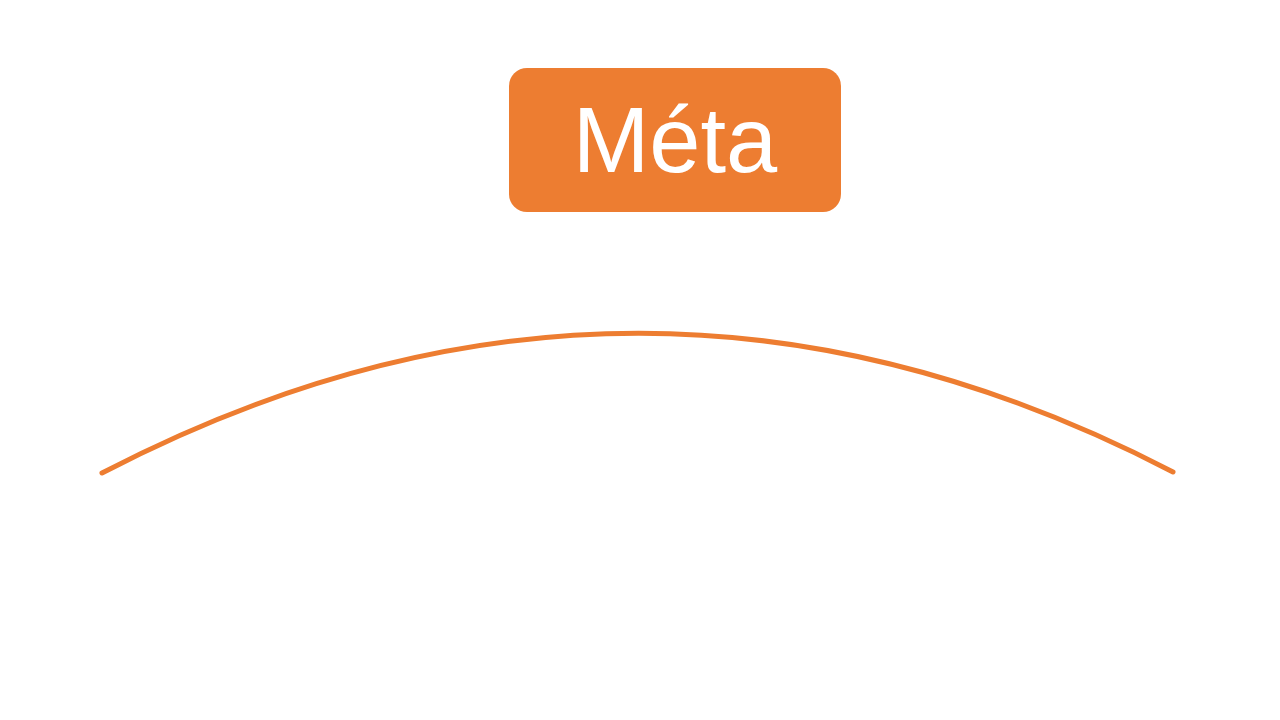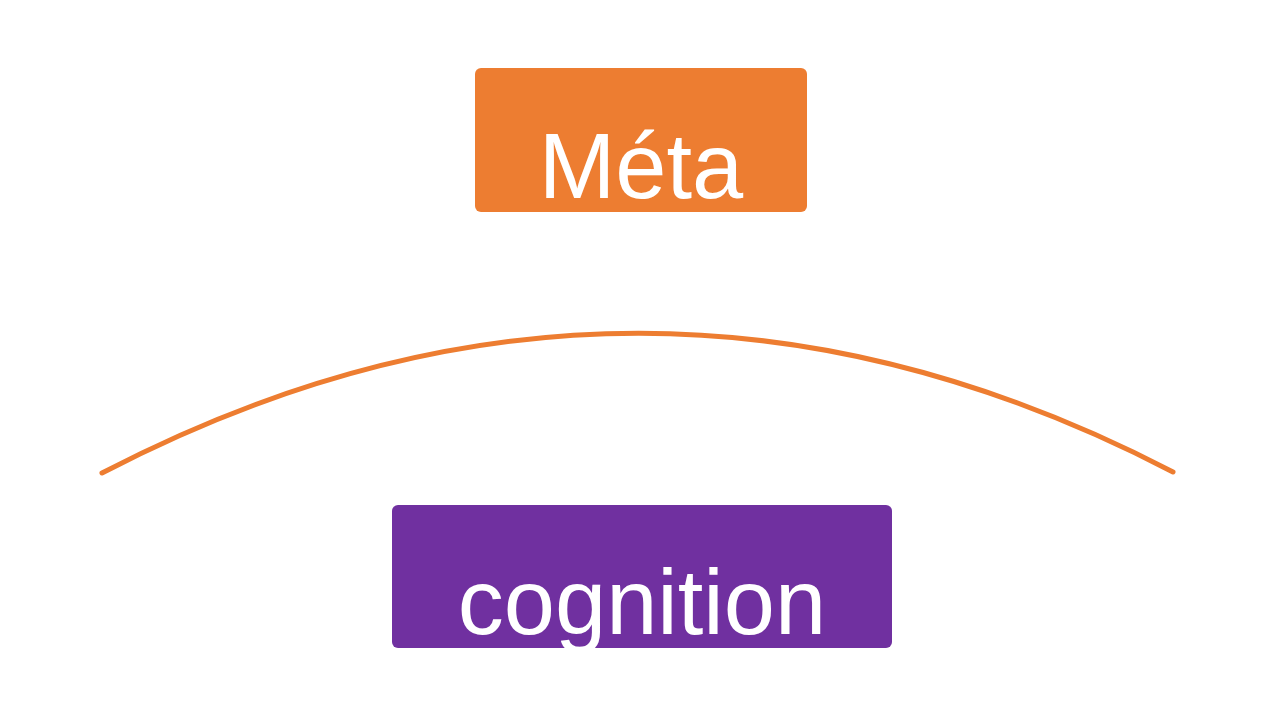--- a/index.html
+++ b/index.html
@@ -22,24 +22,25 @@
     left: 0;
     top: 0;
     width: 1280px;
     height: 720px;
     display: block;
     pointer-events: none;
   }
   .node {
     position: absolute;
     display: flex;
-    align-items: flex-end;
+    align-items: center;
     justify-content: center;
-    border-radius: 6px;
+    border-radius: 18px;
     box-sizing: border-box;
+    margin-left: 34px;
   }
   .node-meta {
     left: 475px;
     top: 68px;
     width: 332px;
     height: 144px;
     background: #ED7D31;
   }
   .node-cognition {
     left: 392px;
@@ -65,17 +66,14 @@
 
   <svg class="connector-svg" viewBox="0 0 1280 720">
     <path d="M 102 473 Q 638 194 1173 472" fill="none" stroke-linecap="round" stroke="#ED7D31" stroke-width="5"></path>
 
   </svg>
 
   <div class="node node-meta" style="background: rgb(237, 125, 49);">
     <span class="node-label">Méta</span>
   </div>
 
-  <div class="node node-cognition" style="background: rgb(112, 48, 160);">
-    <span class="node-label">cognition</span>
-  </div>
 
 </div>
 
 </body></html>

